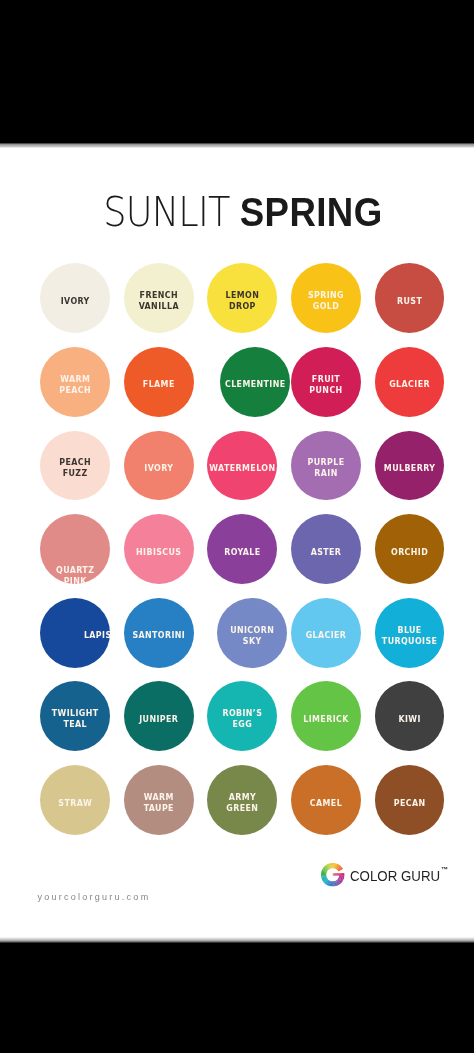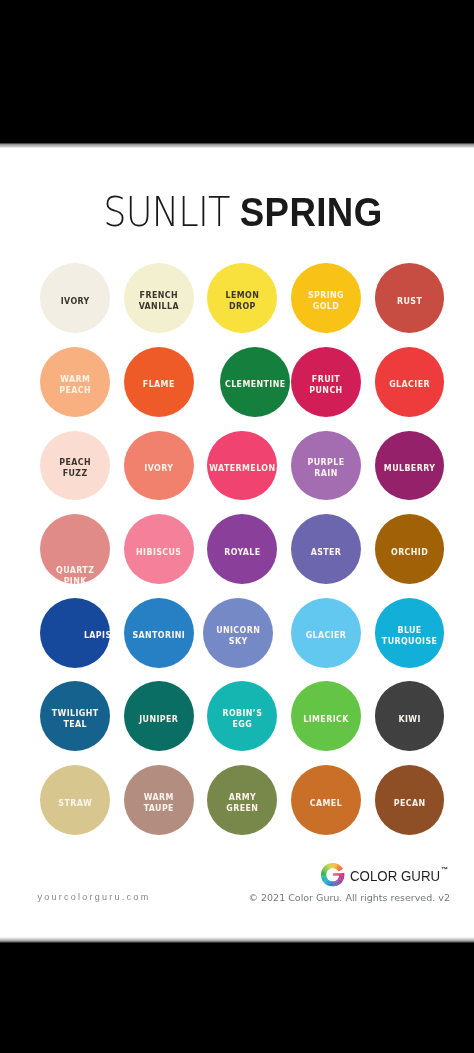--- a/index.html
+++ b/index.html
@@ -118,21 +118,21 @@
           <span style="color: rgb(252, 244, 234);">ORCHID</span>
         </div>
       </div>
       <div class="row">
         <div class="sw" style="left: 0px; background: rgb(22, 73, 155);">
           <span style="color: rgb(252, 244, 234); margin-left: 45px;">LAPIS</span>
         </div>
         <div class="sw" style="left: 83.6px; background: rgb(39, 128, 196);">
           <span style="color: rgb(252, 244, 234);">SANTORINI</span>
         </div>
-        <div class="sw" style="left: 163px; background: rgb(117, 137, 198);">
+        <div class="sw" style="left: 177px; background: rgb(117, 137, 198);">
           <span style="color: rgb(252, 244, 234);">UNICORN<br>SKY</span>
         </div>
         <div class="sw" style="left: 250.8px; background: rgb(98, 200, 240);">
           <span style="color: rgb(252, 244, 234);">GLACIER</span>
         </div>
         <div class="sw" style="left: 334.4px; background: rgb(18, 175, 216);">
           <span style="color: rgb(252, 244, 234);">BLUE<br>TURQUOISE</span>
         </div>
       </div>
       <div class="row">
@@ -255,16 +255,15 @@
           <path d="M12 12L8.89 0.41A12 12 0 0 1 10.08 0.15Z" fill="#D5CE38"></path>
           <path d="M12 12L9.92 0.18A12 12 0 0 1 11.12 0.03Z" fill="#DFCA35"></path>
           <path d="M12 12L10.95 0.05A12 12 0 0 1 12.17 0.00Z" fill="#E8C633"></path>
         </g>
     </svg>
   </div>
   <div class="brand">
     <span>COLOR GURU</span><span class="tm">™</span>
   </div>
   <div class="url">yourcolorguru.com</div>
-  <div class="copy">© 2021 Color Guru. All rights reserved. v2</div>
 </div>
 <div class="topline"></div>
 <div class="botline"></div>
 
 </body></html>

